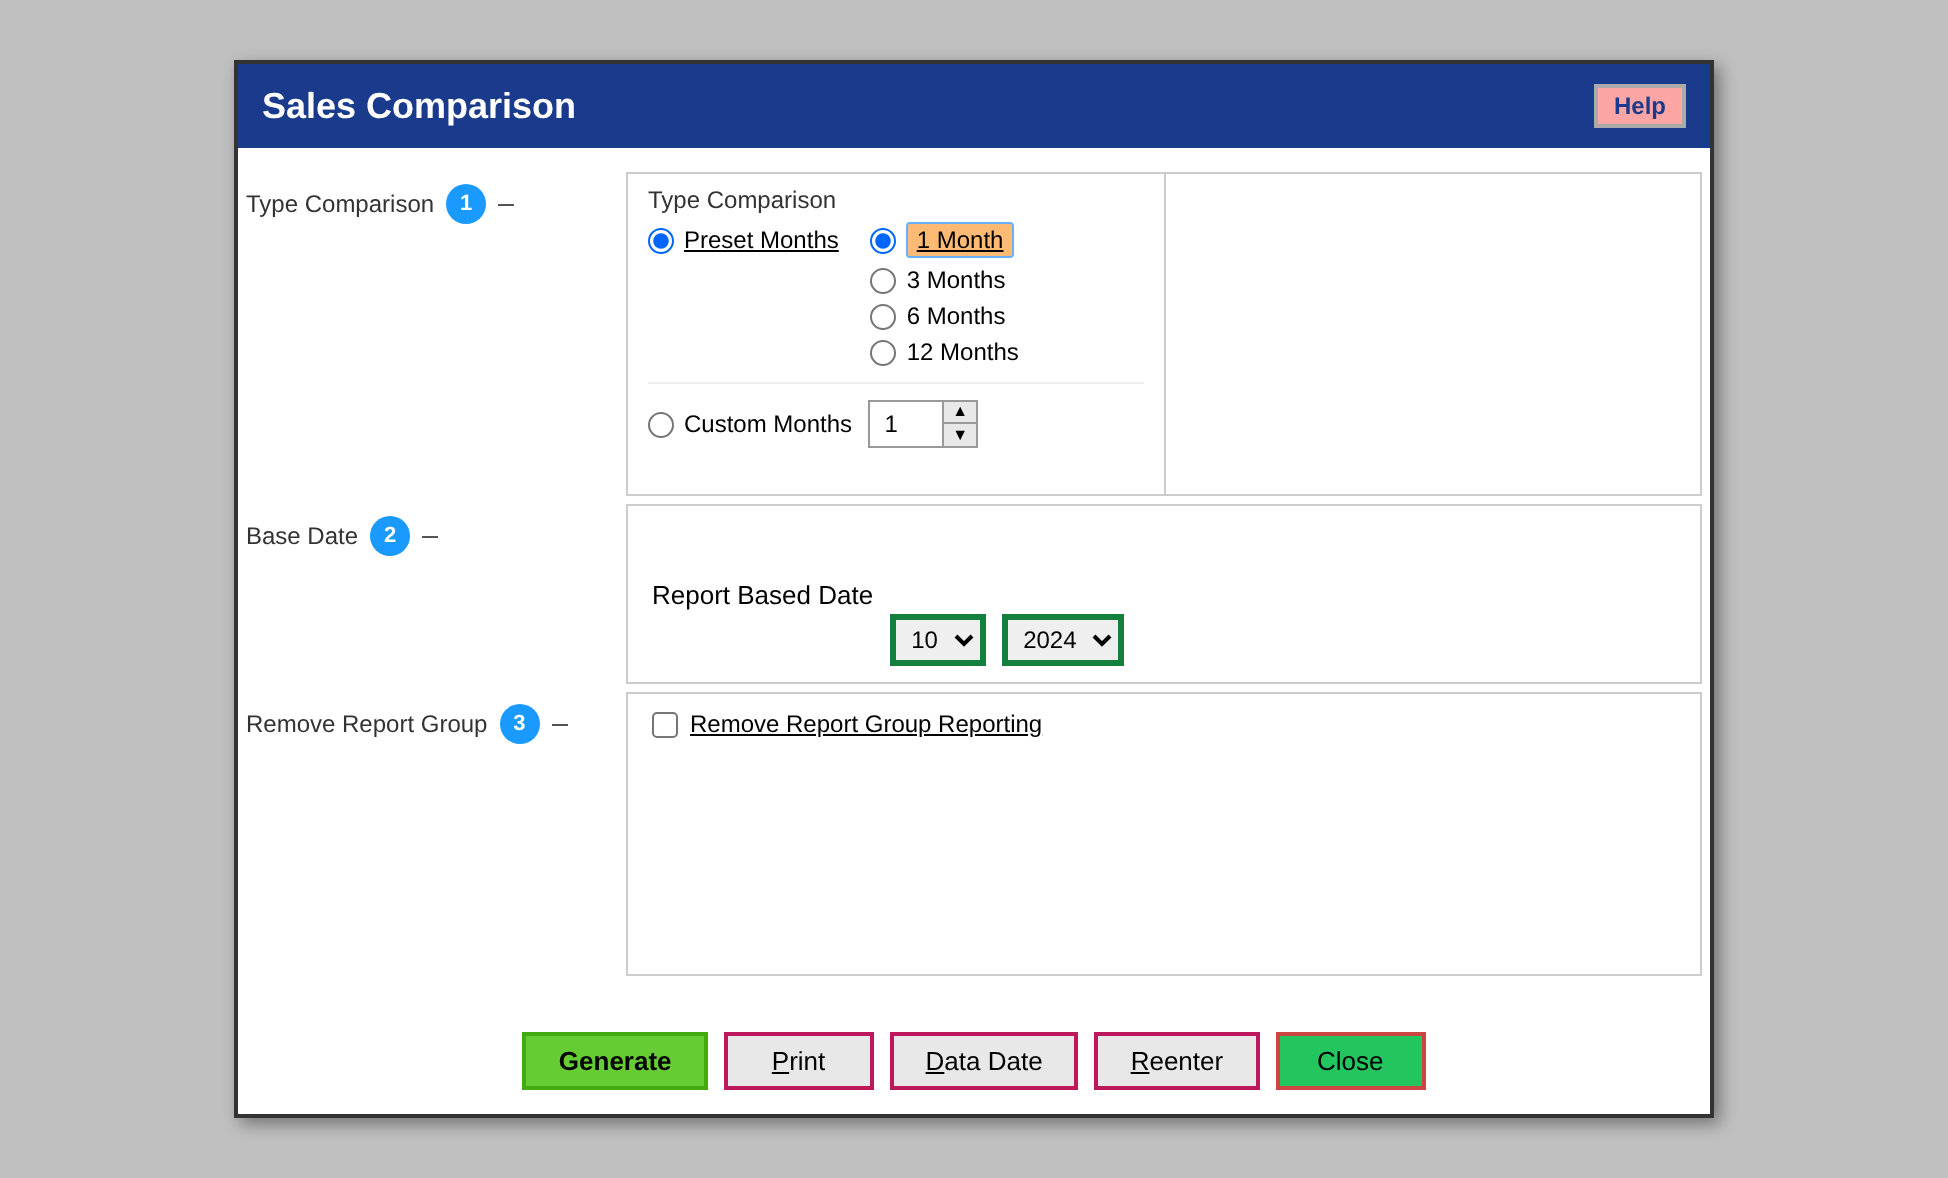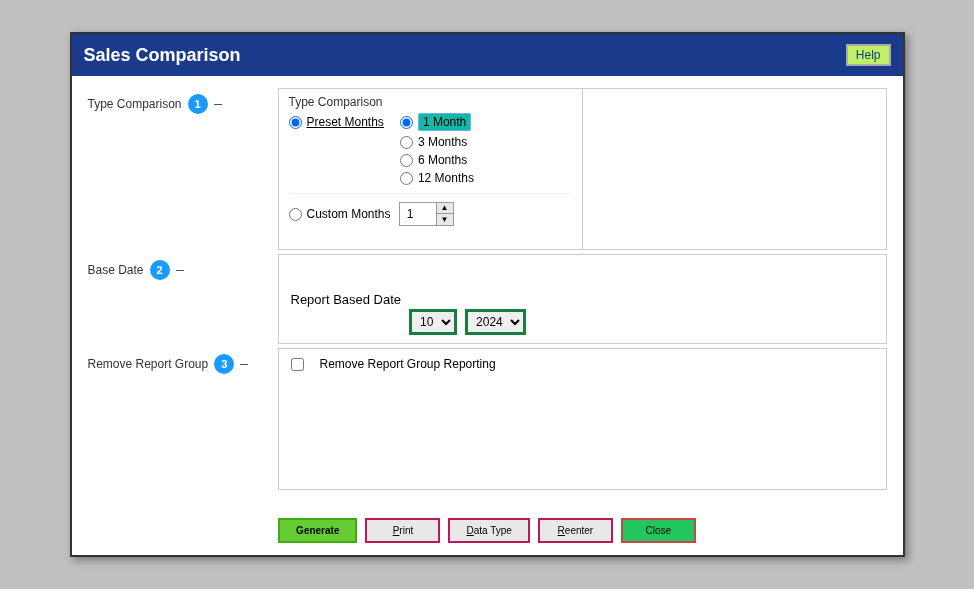--- a/index.html
+++ b/index.html
@@ -8,46 +8,46 @@
       font-family: Arial, sans-serif;
       font-size: 13px;
       display: flex;
       justify-content: center;
       align-items: center;
       width: 974px;
       height: 589px;
       overflow: hidden;
     }
     .dialog {
-      width: 835px;
+      width: 740px;
       background: #fff;
       border: 2px solid #333;
       box-shadow: 3px 3px 8px rgba(0,0,0,0.4);
     }
     .dialog-header {
       background: #1a3a8c;
       color: #fff;
       font-size: 18px;
       font-weight: bold;
       padding: 10px 12px;
       display: flex;
       justify-content: space-between;
       align-items: center;
     }
     .help-btn {
-      background: #bef264;
+      background: #fca5a5;
       color: #1a3a8c;
       border: 2px solid #aaa;
       padding: 2px 8px;
       font-size: 12px;
-      font-weight: normal;
+      font-weight: bold;
       cursor: pointer;
     }
     .dialog-body {
-      padding: 12px 16px;
+      padding: 12px 4px;
     }
     .section-row {
       display: flex;
       align-items: flex-start;
       margin-bottom: 4px;
     }
     .label-col {
       width: 190px;
       display: flex;
       align-items: center;
@@ -91,24 +91,25 @@
       align-items: center;
       gap: 5px;
       font-size: 12px;
       cursor: pointer;
     }
     .radio-item input[type="radio"] {
       accent-color: #0066ff;
       cursor: pointer;
     }
     .highlighted-label {
-      background: #14b8a6;
+      background: #fdba74;
       border: 1px solid #66b0ff;
       padding: 1px 4px;
       border-radius: 2px;
+      text-decoration: underline;
     }
     .custom-row {
       display: flex;
       align-items: center;
       gap: 8px;
       margin-top: 8px;
       padding-top: 8px;
       border-top: 1px solid #eee;
     }
     .custom-spinner {
@@ -162,37 +163,38 @@
       margin-top: 46px;
     }
     
     .remove-group-inner {
       padding: 8px 12px;
       min-height: 140px;
     }
     .checkbox-row {
       display: flex;
       align-items: flex-end;
-      gap: 16px;
-      font-size: 12px;
-      cursor: pointer;
+      gap: 6px;
+      font-size: 12px;
+      cursor: pointer;
+      text-decoration: underline;
     }
     .checkbox-row input[type="checkbox"] {
       cursor: pointer;
     }
     
     .dialog-footer {
       display: flex;
       justify-content: center;
       gap: 8px;
       padding: 12px 16px;
     }
     .btn {
       padding: 5px 16px;
-      font-size: 10px;
+      font-size: 13px;
       border: 2px solid #be185d;
       background: #e8e8e8;
       cursor: pointer;
       min-width: 75px;
     }
     .btn-generate {
       background: #66cc33;
       border-color: #44aa11;
       font-weight: bold;
     }
@@ -339,17 +341,17 @@
           </label>
         </div>
       </div>
     </div>
 
   </div>
 
   <div class="dialog-footer">
     <button class="btn btn-generate">Generate</button>
     <button class="btn"><span class="btn-underline">P</span><span>rint</span></button>
-    <button class="btn"><span class="btn-underline">D</span><span>ata Type</span></button>
+    <button class="btn"><span class="btn-underline">D</span><span>ata Date</span></button>
     <button class="btn"><span class="btn-underline">R</span><span>eenter</span></button>
     <button class="btn btn-close">Close</button>
   </div>
 </div>
 
 </body></html>

